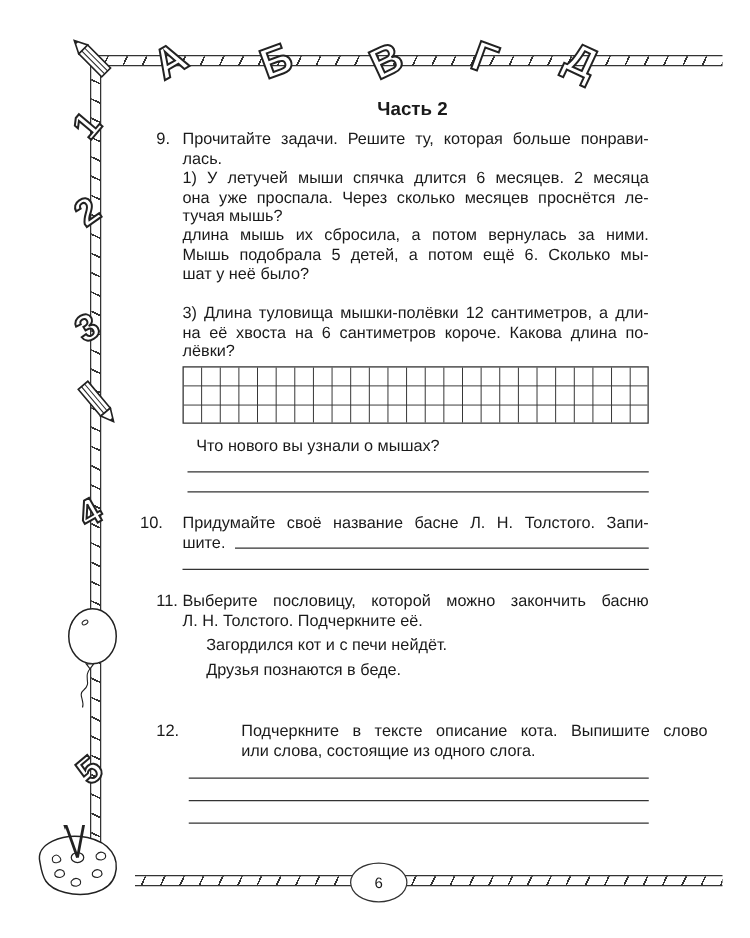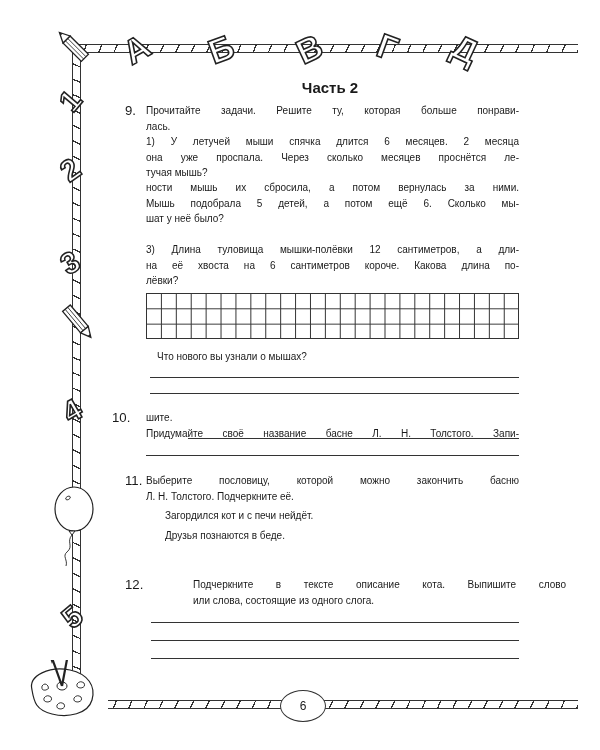--- a/index.html
+++ b/index.html
@@ -13,21 +13,21 @@
             background: repeating-linear-gradient(25deg, #fff 0 7px, #333 7px 8.3px, #fff 8.3px 14px); }
 
   .deco-letter { position: absolute; font-family: "Liberation Sans", sans-serif; font-weight: bold;
                  font-size: 34px; color: #fff; -webkit-text-stroke: 1.6px #222; line-height: 1; }
   .deco-digit { position: absolute; font-family: "Liberation Sans", sans-serif; font-weight: bold;
                 font-size: 30px; color: #fff; -webkit-text-stroke: 1.6px #222; line-height: 1; }
 
   .title { position: absolute; left: 0; width: 660px; top: 79px; text-align: center;
            font-weight: bold; font-size: 15px; }
 
-  .para { position: absolute; font-size: 10px; line-height: 15.5px; text-align: justify; }
+  .para { position: absolute; font-size: 13px; line-height: 15.5px; text-align: justify; }
   .num { position: absolute; font-size: 13.2px; line-height: 15.5px; }
   .line { display: block; white-space: nowrap; }
   .just { text-align-last: justify; }
 
   .grid { position: absolute; left: 146px; top: 293px; width: 373px; height: 46px;
           border: 1.2px solid #333; box-sizing: border-box;
           background-image:
             linear-gradient(to right, #333 1px, transparent 1px),
             linear-gradient(to bottom, #333 1px, transparent 1px);
           background-size: 14.92px 15.33px; background-position: -1px -1px; }
@@ -104,40 +104,40 @@
 <div class="para" style="left:146px; top:103px; width:373px;">
   <span class="line just">Прочитайте задачи. Решите ту, которая больше понрави-</span>
   <span class="line">лась.</span>
 </div>
 <div class="para" style="left:146px; top:134px; width:373px;">
   <span class="line just">1) У летучей мыши спячка длится 6 месяцев. 2 месяца</span>
   <span class="line just">она уже проспала. Через сколько месяцев проснётся ле-</span>
   <span class="line">тучая мышь?</span>
 </div>
 <div class="para" style="left:146px; top:180px; width:373px;">
-  <span class="line just">ности мышь их сбросила, а потом вернулась за ними.</span>
+  <span class="line just">длина мышь их сбросила, а потом вернулась за ними.</span>
   <span class="line just">Мышь подобрала 5 детей, а потом ещё 6. Сколько мы-</span>
   <span class="line">шат у неё было?</span>
 </div>
 <div class="para" style="left:146px; top:242px; width:373px;">
   <span class="line just">3) Длина туловища мышки-полёвки 12 сантиметров, а дли-</span>
   <span class="line just">на её хвоста на 6 сантиметров короче. Какова длина по-</span>
   <span class="line">лёвки?</span>
 </div>
 
 <div class="grid"></div>
 
 <div class="para" style="left:146px; top:349px; width:373px; text-align:left;margin-left:11px;">Что нового вы узнали о мышах?</div>
 <div class="uline" style="left:150px; top:377px; width:369px;"></div>
 <div class="uline" style="left:150px; top:393px; width:369px;"></div>
 
 <div class="num" style="left:112px; top:410px;">10.</div>
 <div class="para" style="left:146px; top:410px; width:373px;">
+  <span class="line just">Придумайте своё название басне Л. Н. Толстого. Запи-</span>
   <span class="line">шите.</span>
-  <span class="line just">Придумайте своё название басне Л. Н. Толстого. Запи-</span>
 </div>
 <div class="uline" style="left:188px; top:438px; width:331px;"></div>
 <div class="uline" style="left:146px; top:455px; width:373px;"></div>
 
 <div class="num" style="left:125px; top:473px;">11.</div>
 <div class="para" style="left:146px; top:473px; width:373px;">
   <span class="line just">Выберите пословицу, которой можно закончить басню</span>
   <span class="line">Л. Н. Толстого. Подчеркните её.</span>
 </div>
 <div class="para" style="left:165px; top:506px; width:354px; line-height:20px; text-align:left;">

